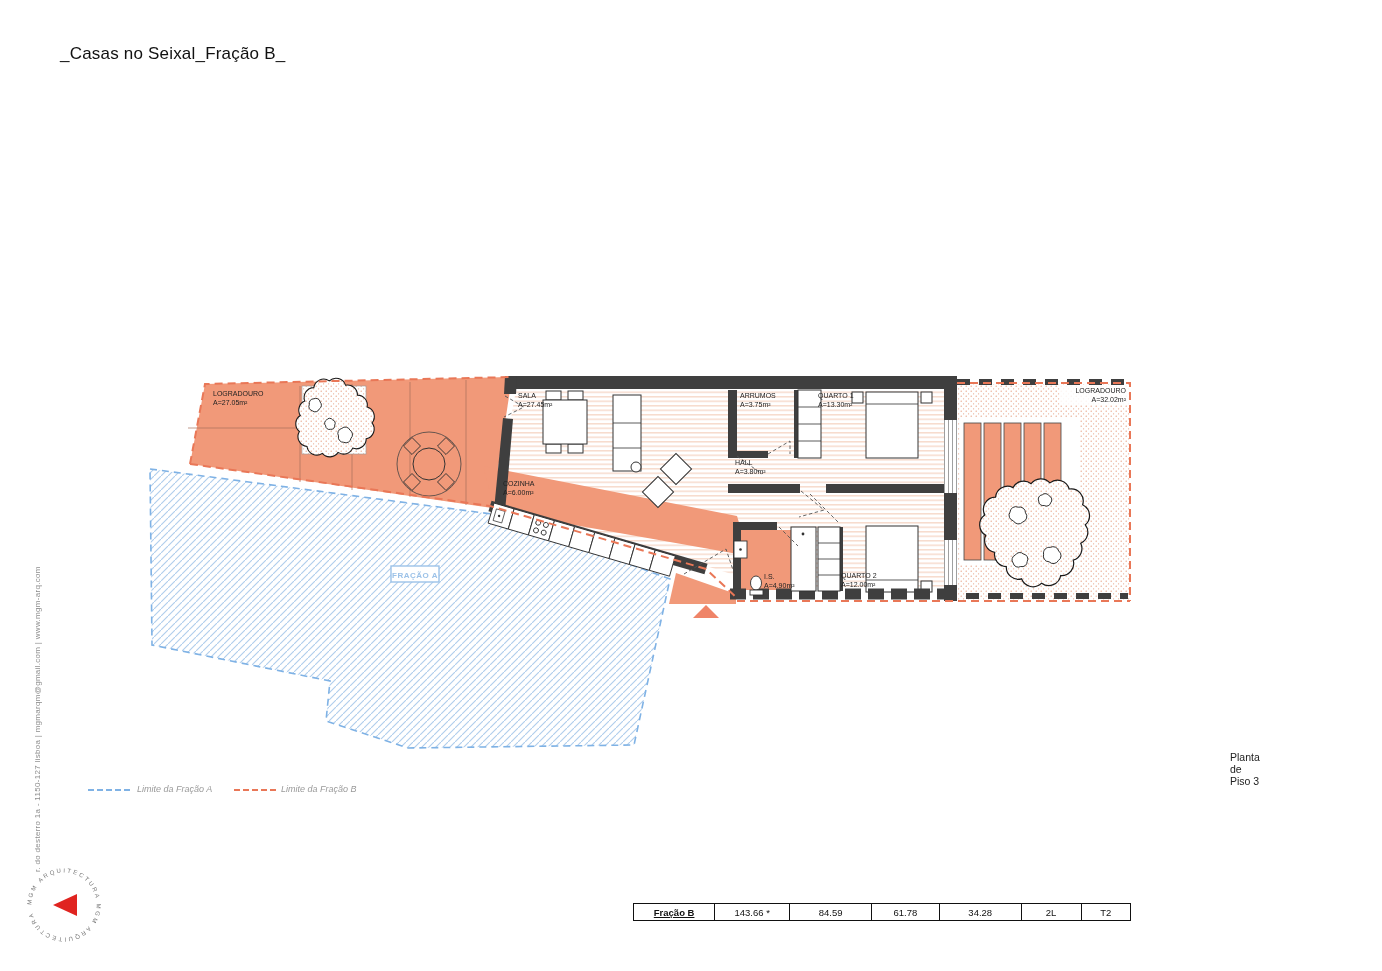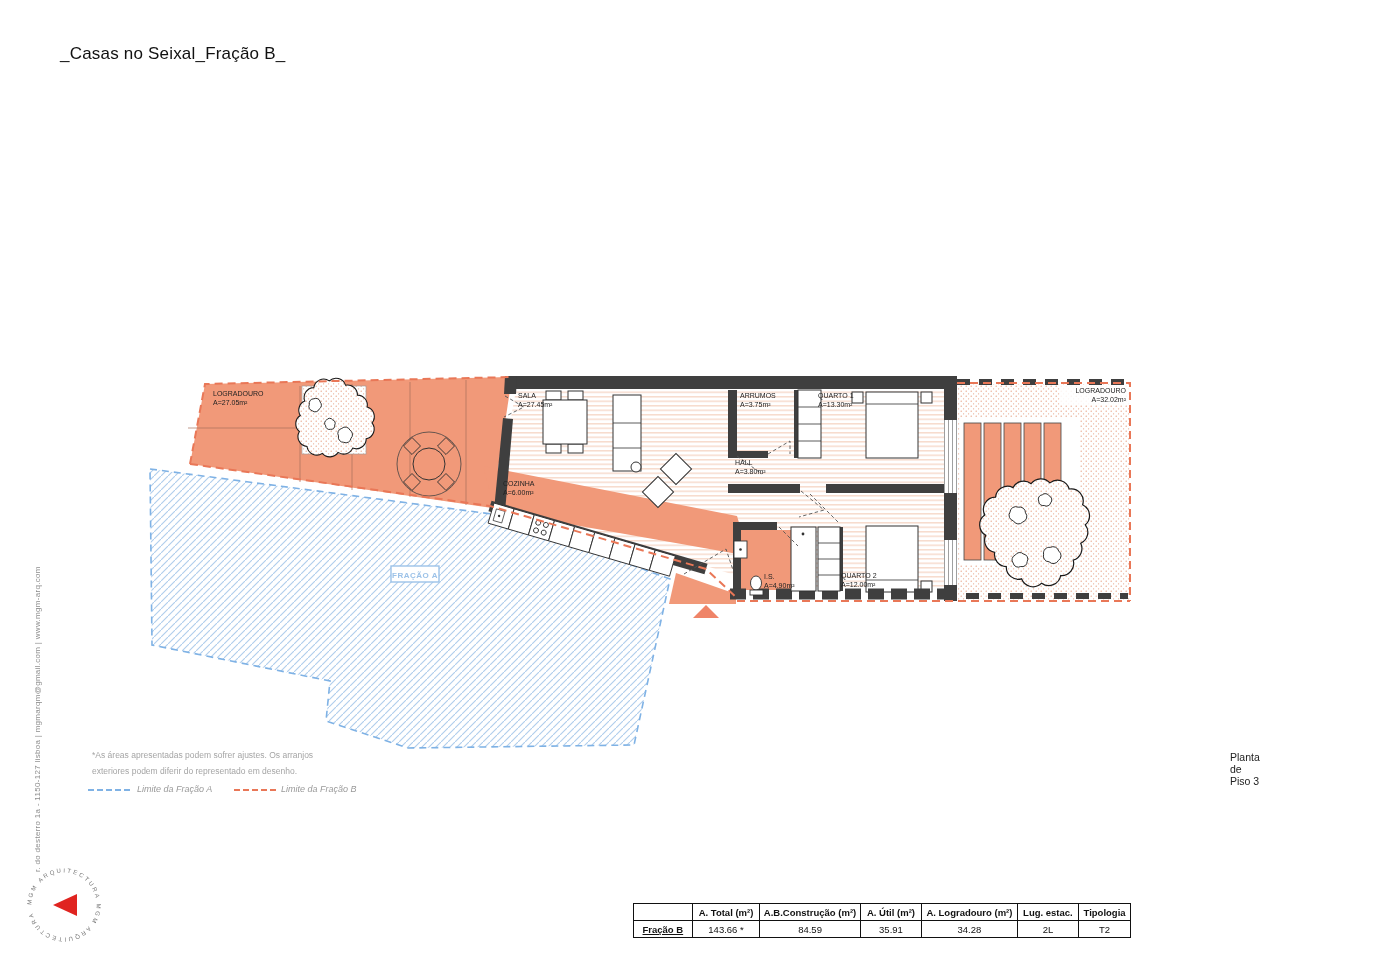--- a/index.html
+++ b/index.html
@@ -253,24 +253,20 @@
       <text class="lbl" x="818" y="407">A=13.30m²</text>
       <text class="lbl" x="735" y="465">HALL</text>
       <text class="lbl" x="735" y="474">A=3.80m²</text>
       <text class="lbl" x="764" y="579">I.S.</text>
       <text class="lbl" x="764" y="588">A=4.90m²</text>
       <text class="lbl" x="841" y="578">QUARTO 2</text>
       <text class="lbl" x="841" y="587">A=12.00m²</text>
     </g>
   </svg>
 
-  <div class="notes">
-    <div>*As áreas apresentadas podem sofrer ajustes. Os arranjos</div>
-    <div>exteriores podem diferir do representado em desenho.</div>
-  </div>
   <div class="legend-dash" style="left:88px"></div>
   <div class="legend-label" style="left:137px">Limite da Fração A</div>
   <div class="legend-dash b" style="left:234px"></div>
   <div class="legend-label" style="left:281px">Limite da Fração B</div>
 
   <div class="piso">Planta de Piso 3</div>
 
   <div class="vtext">r. do desterro 1a - 1150-127 lisboa | mgmarqm@gmail.com | www.mgm-arq.com</div>
 
   <svg style="position:absolute;left:24px;top:863px;" width="80" height="85" viewBox="0 0 80 85">
@@ -285,34 +281,25 @@
     <colgroup>
       <col style="width:100px">
         <col style="width:93px">
         <col style="width:110px">
       <col style="width:88px">
         <col style="width:110px">
         <col style="width:83px">
         <col style="width:67px">
     </colgroup>
     <tbody>
-        <tr>
-      <th></th>
-      <th>A. Total (m²)</th>
-      <th>A.B.Construção (m²)</th>
-      <th>A. Útil (m²)</th>
-      <th>A. Logradouro (m²)</th>
-      <th>Lug. estac.</th>
-      <th>Tipologia</th>
-    </tr>
     <tr>
       <td class="rowlabel">Fração B</td>
       <td>143.66 *</td>
       <td>84.59</td>
-      <td>35.91</td>
+      <td>61.78</td>
       <td>34.28</td>
       <td>2L</td>
       <td>T2</td>
     </tr>
   </tbody>
     </table>
 
 </div>
 
 </body></html>

